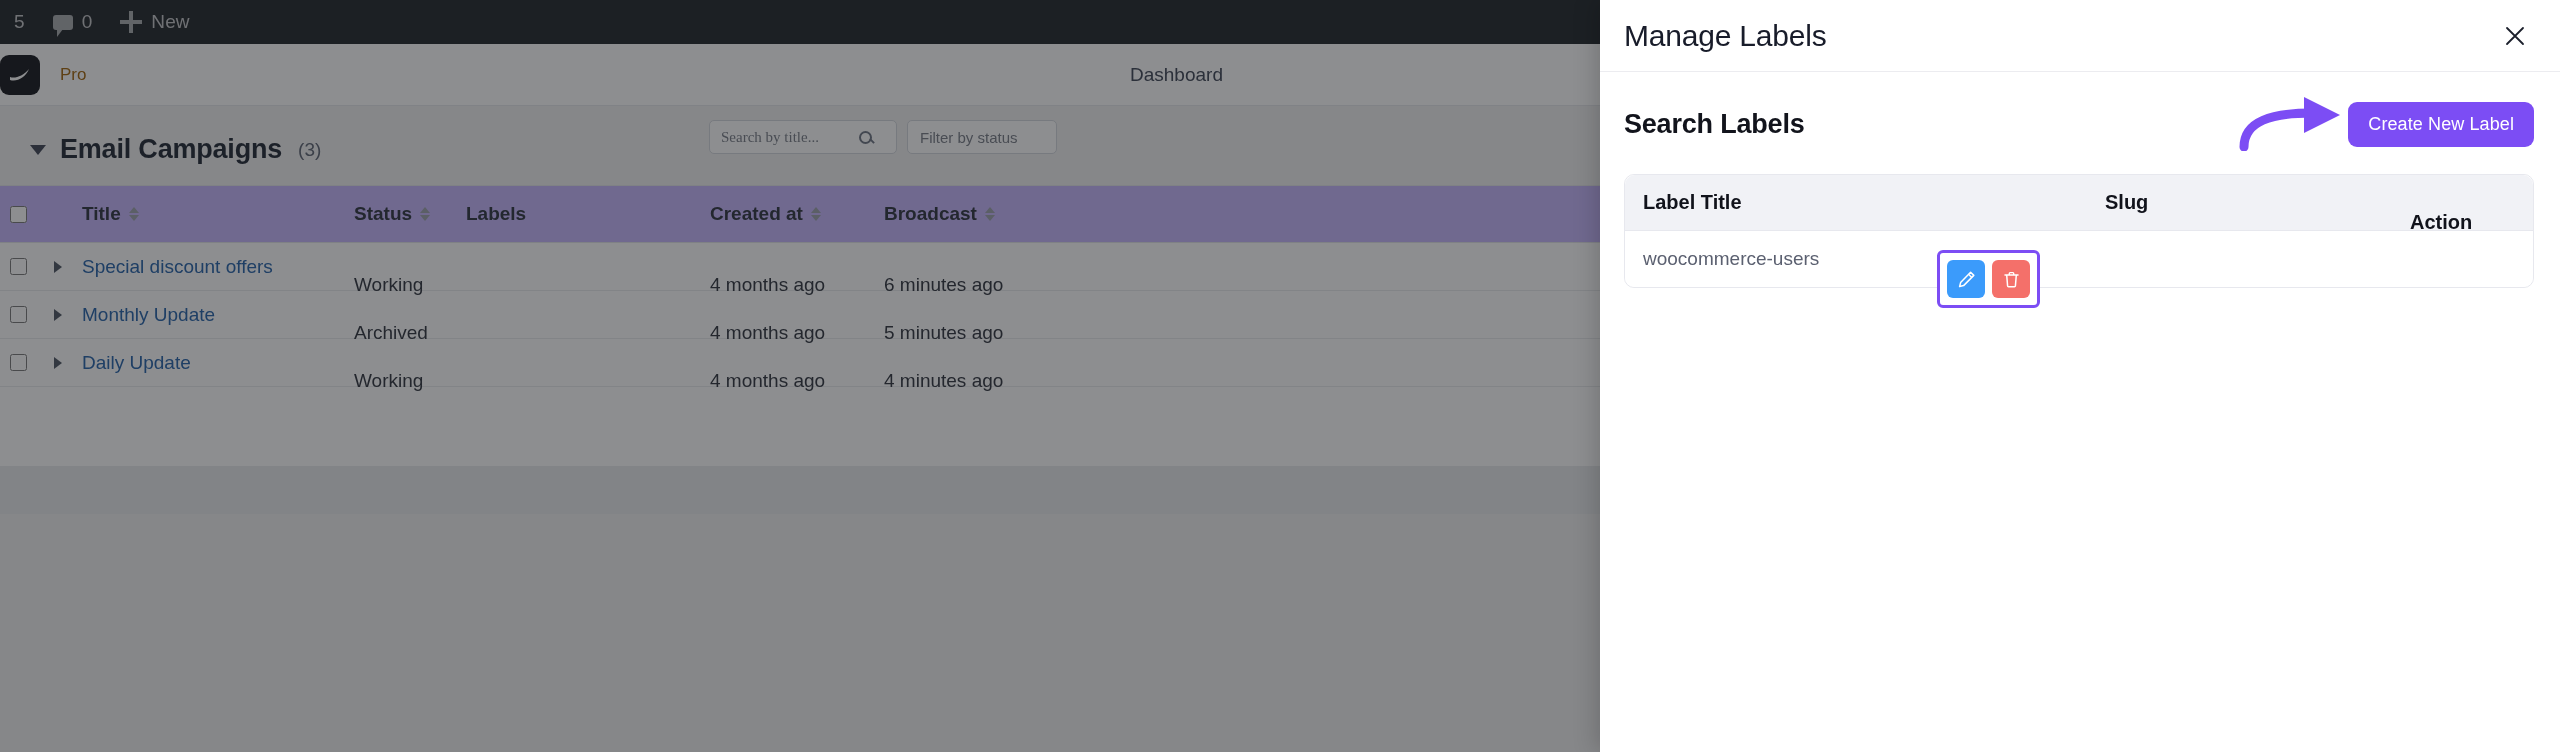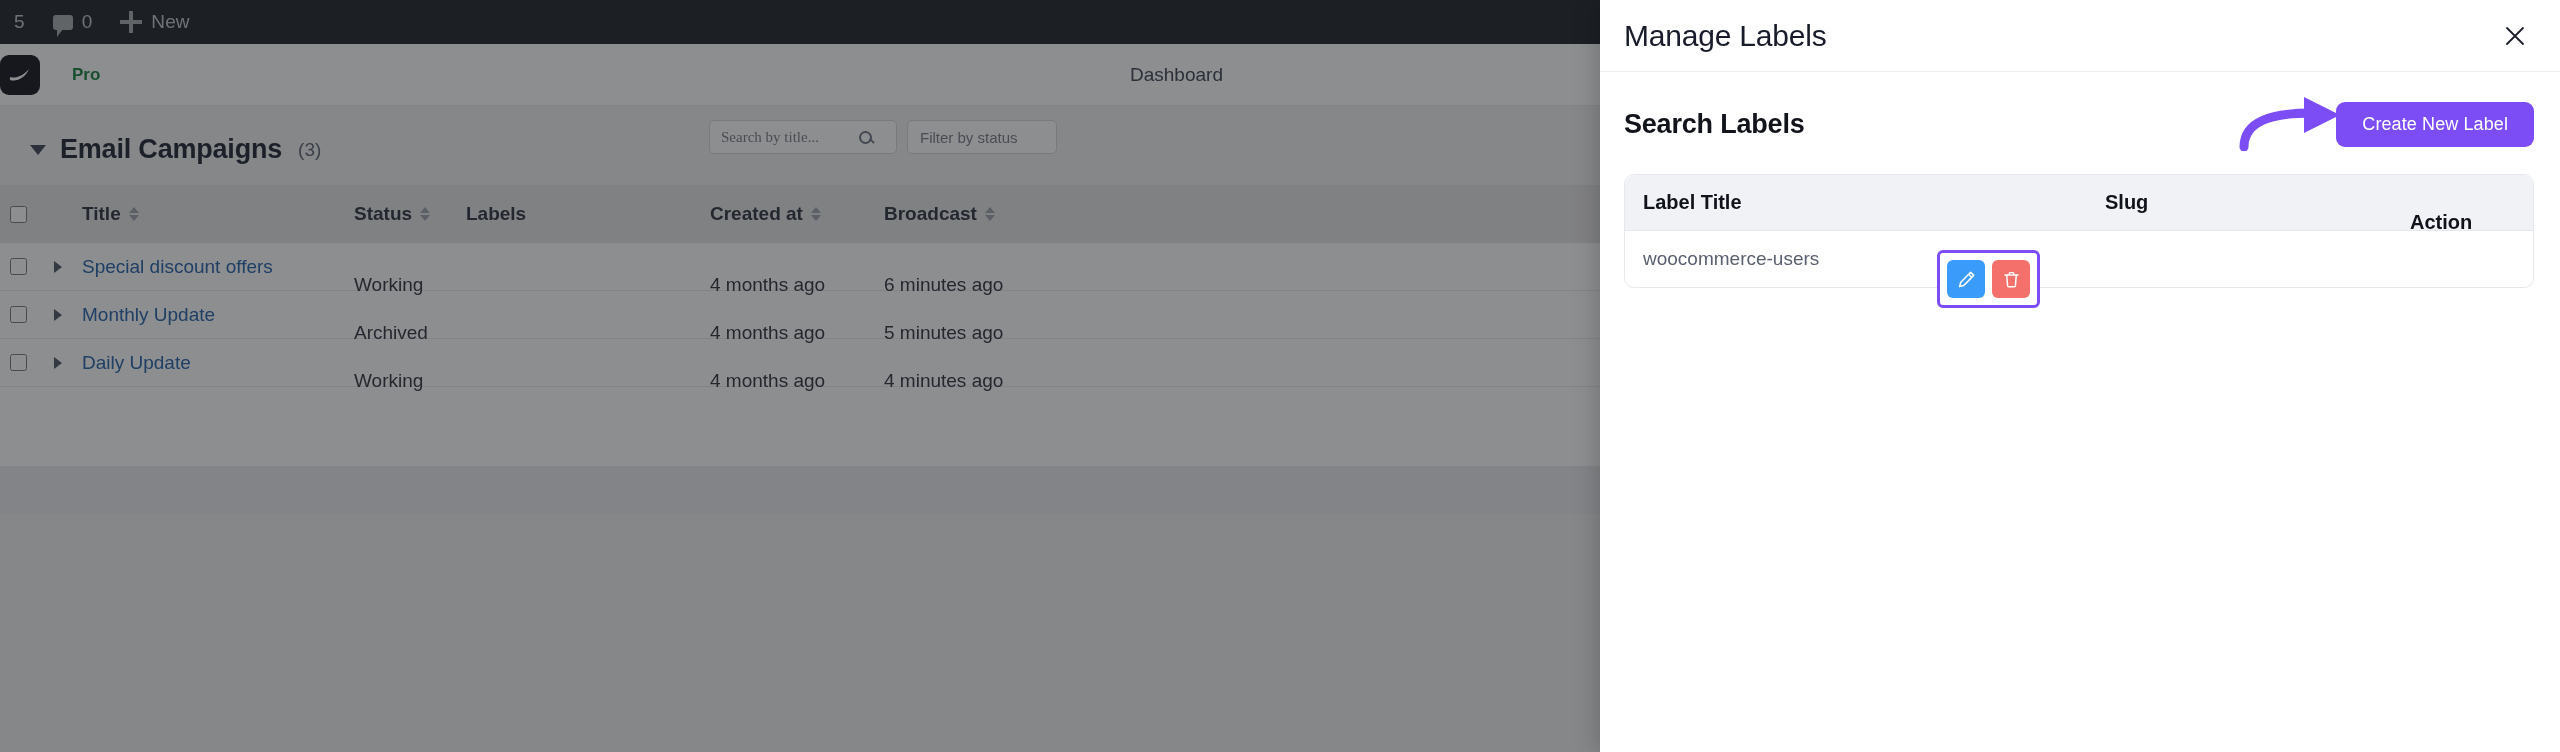--- a/index.html
+++ b/index.html
@@ -70,22 +70,22 @@
   }
   .brand-logo {
     width: 40px; height: 40px;
     background: #111318;
     border-radius: 9px;
     margin-left: -24px;
     display: flex; align-items: center; justify-content: center;
   }
   .brand-logo svg { display:block; }
   .brand-name {
-    font-size: 17px; color: #15803d; font-weight: 700;
-    margin-left: 22px;
+    font-size: 17px; color: #a16207; font-weight: 400;
+    margin-left: 10px;
   }
   .header-nav {
     position: absolute;
     left: 1130px;
     display: flex; align-items: center; gap: 38px;
     font-size: 19px; color: #3a4252;
   }
 
   
   .page-body { background: #f0f0f1; }
@@ -152,21 +152,21 @@
     font-size: 15px; color: #767b85;
   }
 
   
   .ctable { width: 100%; background: #fff; }
   .ctable .thead {
     display: flex; align-items: center;
     height: 58px;
     border-top: 1px solid #e3e5e8;
     border-bottom: 1px solid #e3e5e8;
-    background: #e5e5e5;
+    background: #c4b5fd;
   }
   .ctable .trow {
     display: flex; align-items: center;
     height: 48px;
     border-bottom: 1px solid #e8eaec;
     background: #fff;
   }
   .cell { display: flex; align-items: center; font-size: 19px; }
   .c-check { width: 34px; padding-left: 10px; flex: 0 0 auto; }
   .c-check input {
@@ -250,21 +250,21 @@
   .section-title {
     font-size: 27px; font-weight: 700; color: #12141c;
     letter-spacing: -.2px;
   }
   .btn-primary {
     background: #7C4DF4;
     color: #fff;
     border: 0;
     border-radius: 9px;
     height: 45px;
-    padding: 0 26px;
+    padding: 0 20px;
     font-size: 18px;
     font-family: "Liberation Sans", sans-serif;
     cursor: pointer;
     letter-spacing: .1px;
   }
 
   
   .anno-arrow {
     position: absolute;
     right: 176px; top: -5px;

